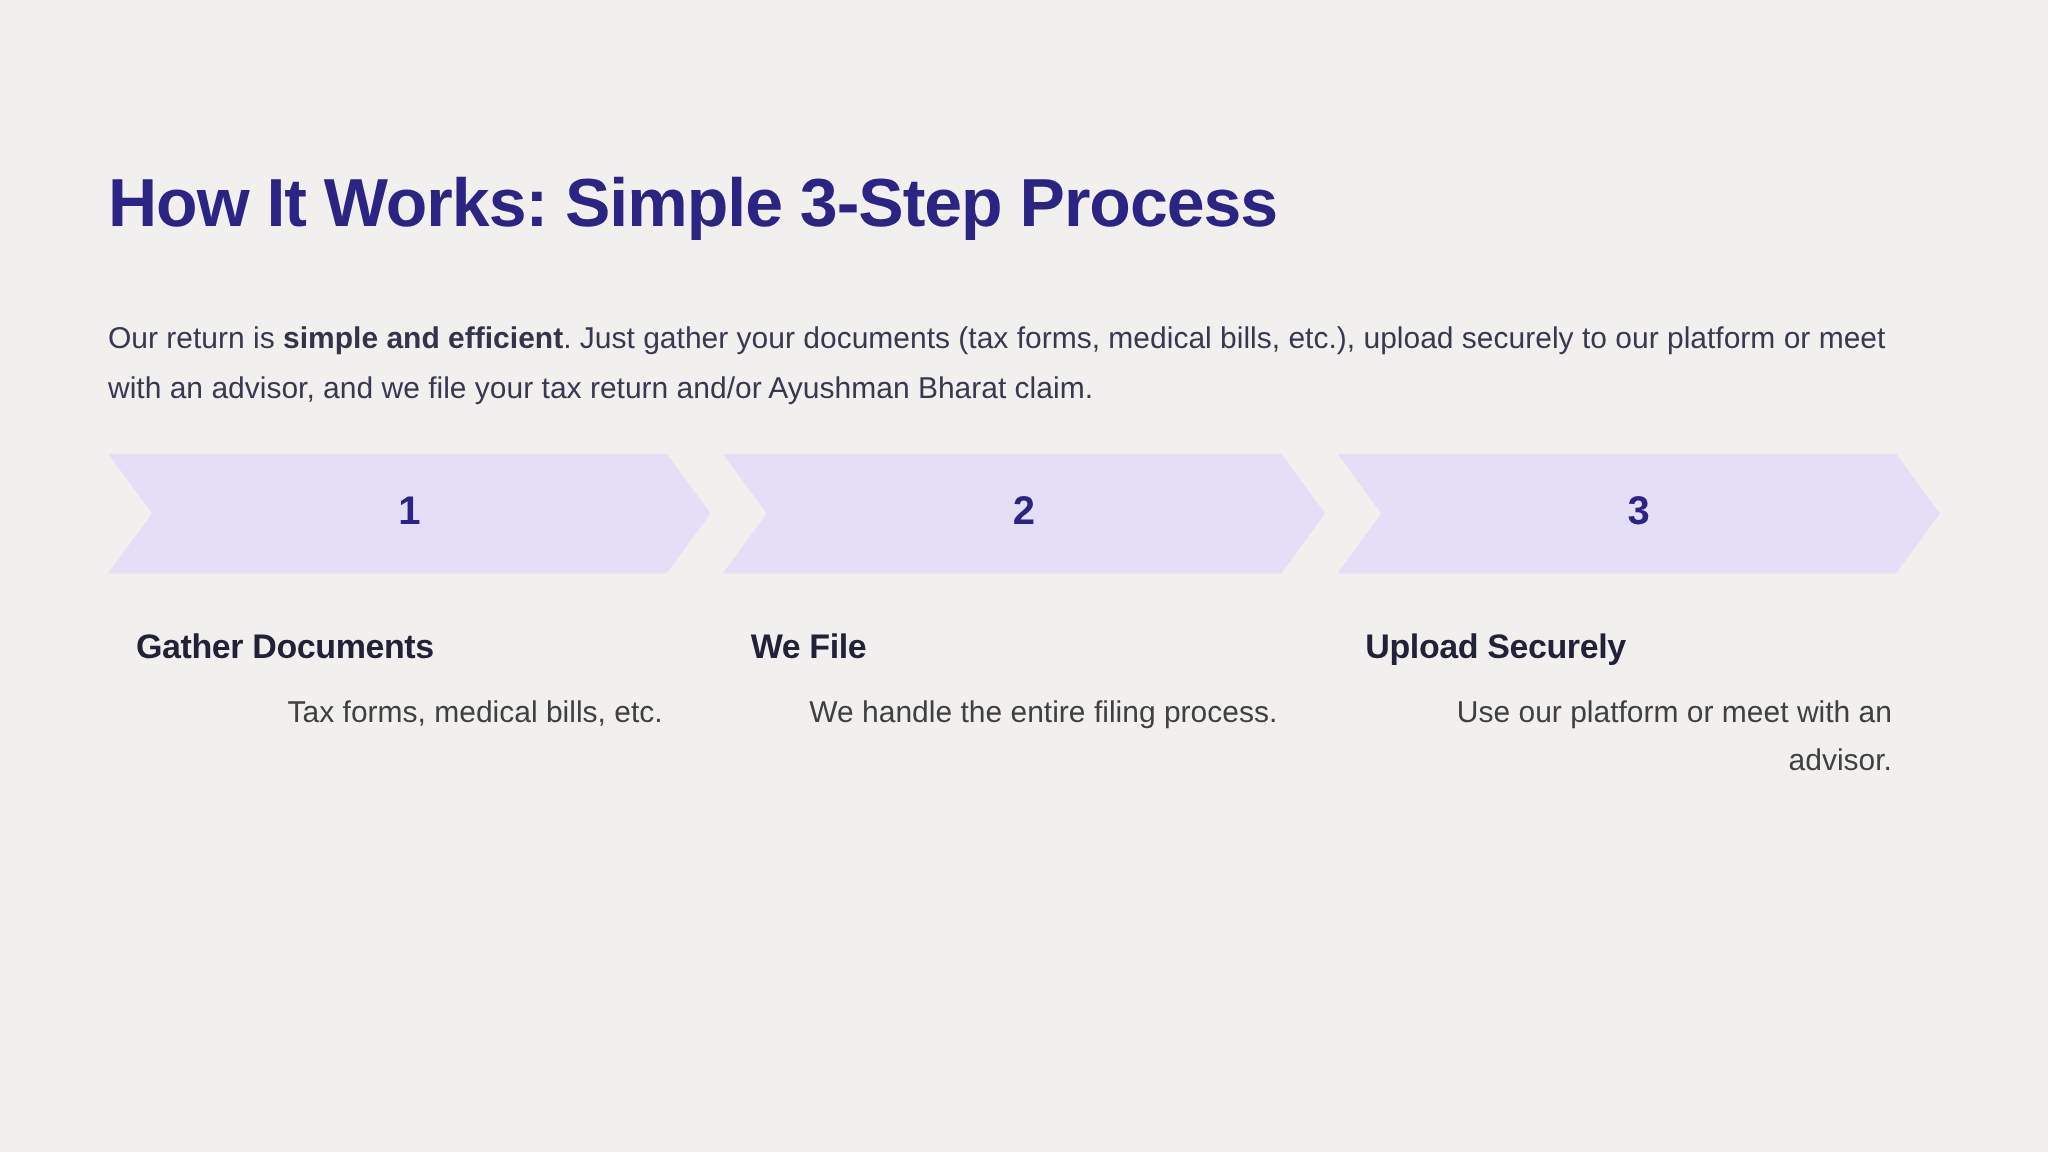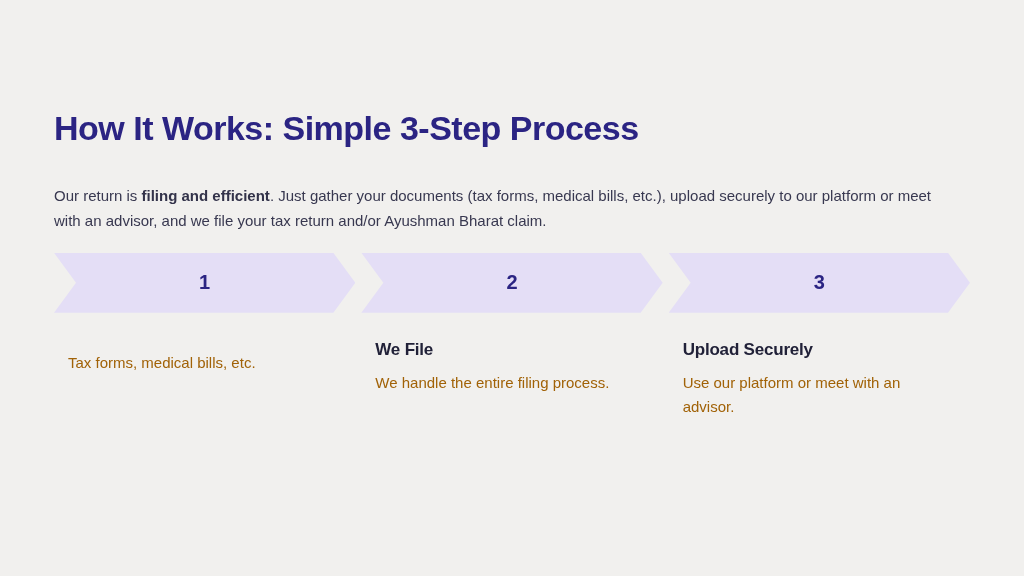--- a/index.html
+++ b/index.html
@@ -17,21 +17,21 @@
   }
 
   .slide {
     width: 1024px;
     height: 576px;
     padding: 0 54px;
     position: relative;
   }
 
   .slide-title {
-    margin-top: 108px;
+    margin-top: 82px;
     font-size: 34px;
     line-height: 1.2;
     font-weight: 800;
     letter-spacing: -0.5px;
     color: #2b2483;
   }
 
   .intro {
     margin-top: 34px;
     font-size: 15px;
@@ -79,46 +79,48 @@
     font-size: 17px;
     font-weight: 700;
     letter-spacing: -0.2px;
     color: #212138;
   }
 
   .step-description {
     margin-top: 11px;
     font-size: 15px;
     line-height: 24px;
-    color: #a16207;
+    color: #404040;
+    text-align: right;
   }
 </style>
 </head>
 <body>
 
 <div class="slide">
 
   <h1 class="slide-title">How It Works: Simple 3-Step Process</h1>
 
-  <p class="intro"><span>Our return is </span><b>filing and efficient</b><span>. Just gather your documents (tax forms, medical bills, etc.), upload securely to our platform or meet with an advisor, and we file your tax return and/or Ayushman Bharat claim.</span></p>
+  <p class="intro"><span>Our return is </span><b>simple and efficient</b><span>. Just gather your documents (tax forms, medical bills, etc.), upload securely to our platform or meet with an advisor, and we file your tax return and/or Ayushman Bharat claim.</span></p>
 
   <div class="arrow-row">
     <div class="step-arrow">
       <span class="step-number">1</span>
     </div>
     <div class="step-arrow">
       <span class="step-number">2</span>
     </div>
     <div class="step-arrow">
       <span class="step-number">3</span>
     </div>
   </div>
 
   <div class="step-text-row">
     <div class="step-col">
+      <div class="step-heading">Gather Documents</div>
       <div class="step-description">Tax forms, medical bills, etc.</div>
     </div>
     <div class="step-col">
       <div class="step-heading">We File</div>
       <div class="step-description">We handle the entire filing process.</div>
     </div>
     <div class="step-col">
       <div class="step-heading">Upload Securely</div>
       <div class="step-description">Use our platform or meet with an advisor.</div>
     </div>

